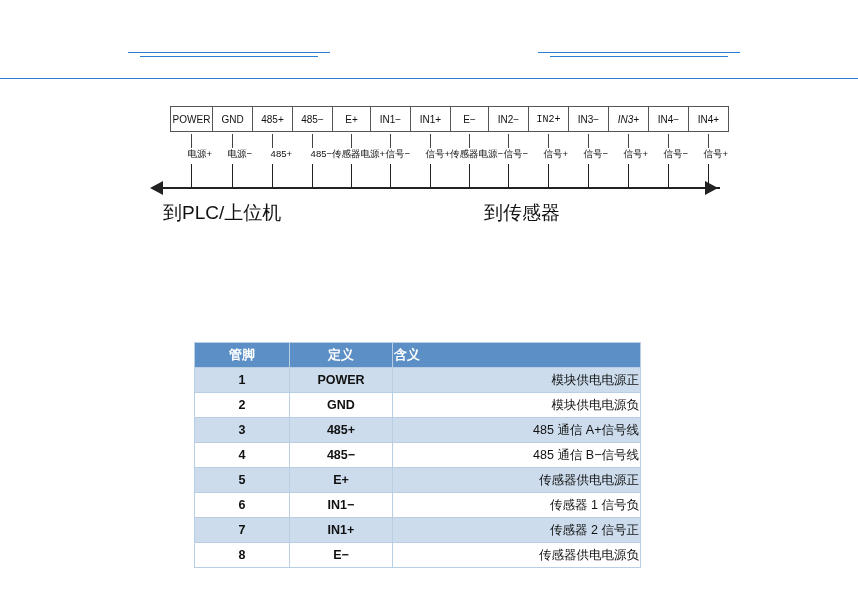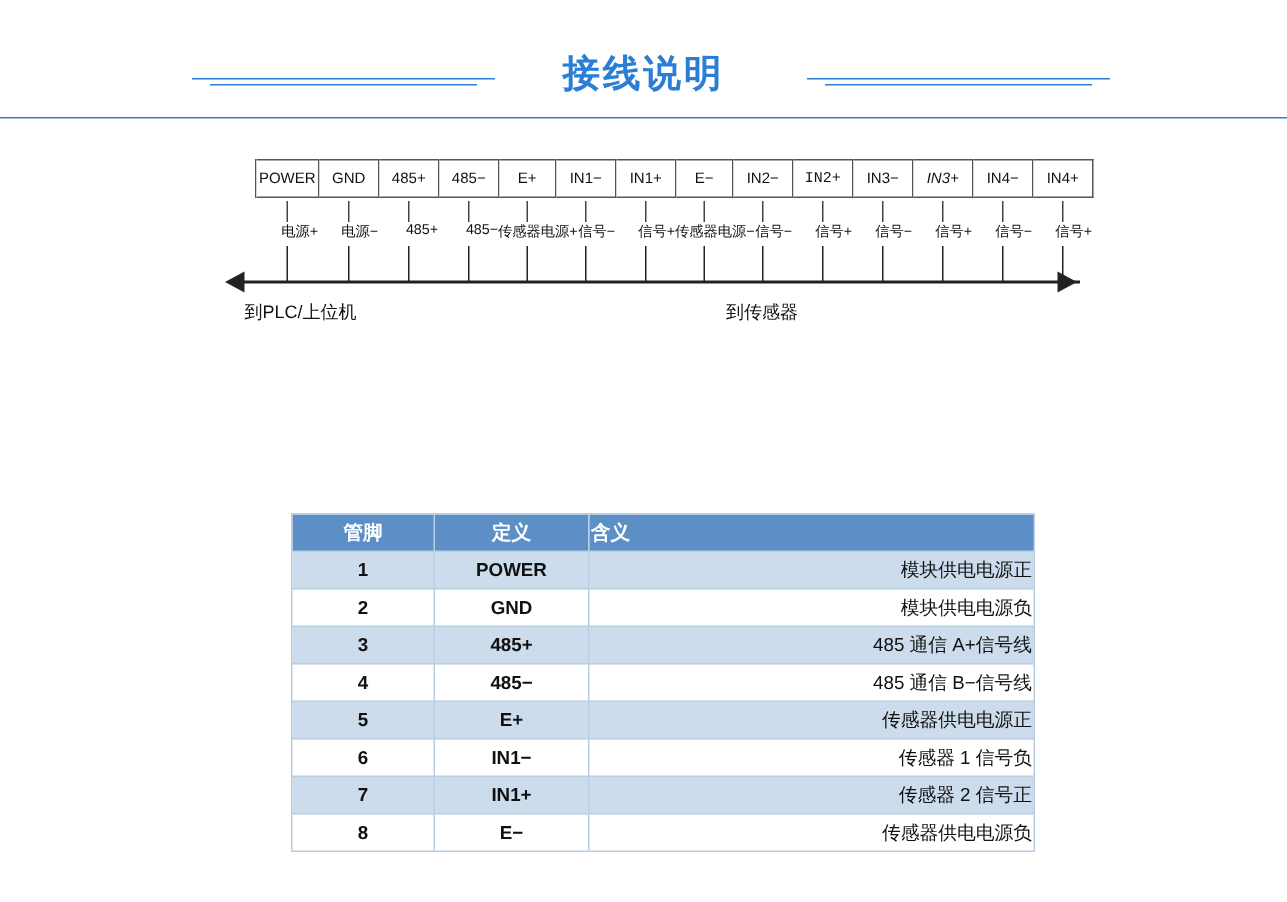--- a/index.html
+++ b/index.html
@@ -146,36 +146,36 @@
     left: 150px;
     border-right: 13px solid #222;
   }
   .arrow-right {
     left: 705px;
     border-left: 13px solid #222;
   }
   .axis-caption {
     position: absolute;
     top: 100px;
-    font-size: 12px;
+    font-size: 19px;
     color: #111;
   }
   .caption-left  { left: 163px; }
   .caption-right { left: 478px; margin-left: 6px; }
 
   
   .pin-table-wrap {
     position: absolute;
     top: 342px;
     left: 194px;
     width: 496px;
   }
   table.pin-table {
     border-collapse: collapse;
-    width: 496px;
+    width: 447px;
     font-size: 12.5px;
     border-radius: 24px;
   }
   table.pin-table th {
     background: #5b8fc6;
     color: #ffffff;
     font-weight: bold;
     height: 22px;
     border: 1px solid #b9cee2;
     font-size: 13px;
@@ -191,21 +191,20 @@
   .col-def   { width: 100px; text-align: center; font-weight: bold; }
   .col-mean  { text-align: right; }
   th.col-mean { text-align: left; }
 </style>
 </head>
 <body>
 
 <div class="header">
   <div class="deco-left"></div>
   <div class="deco-left2"></div>
-  <div class="header-title">接线说明</div>
   <div class="deco-right"></div>
   <div class="deco-right2"></div>
   <div class="header-rule"></div>
 </div>
 
 <div class="diagram">
   <div class="terminal-row" id="terminal-row">
       <div class="terminal-cell" style="width: 42px;">POWER</div>
       <div class="terminal-cell" style="width: 40px;">GND</div>
       <div class="terminal-cell" style="width: 40px;">485+</div>

